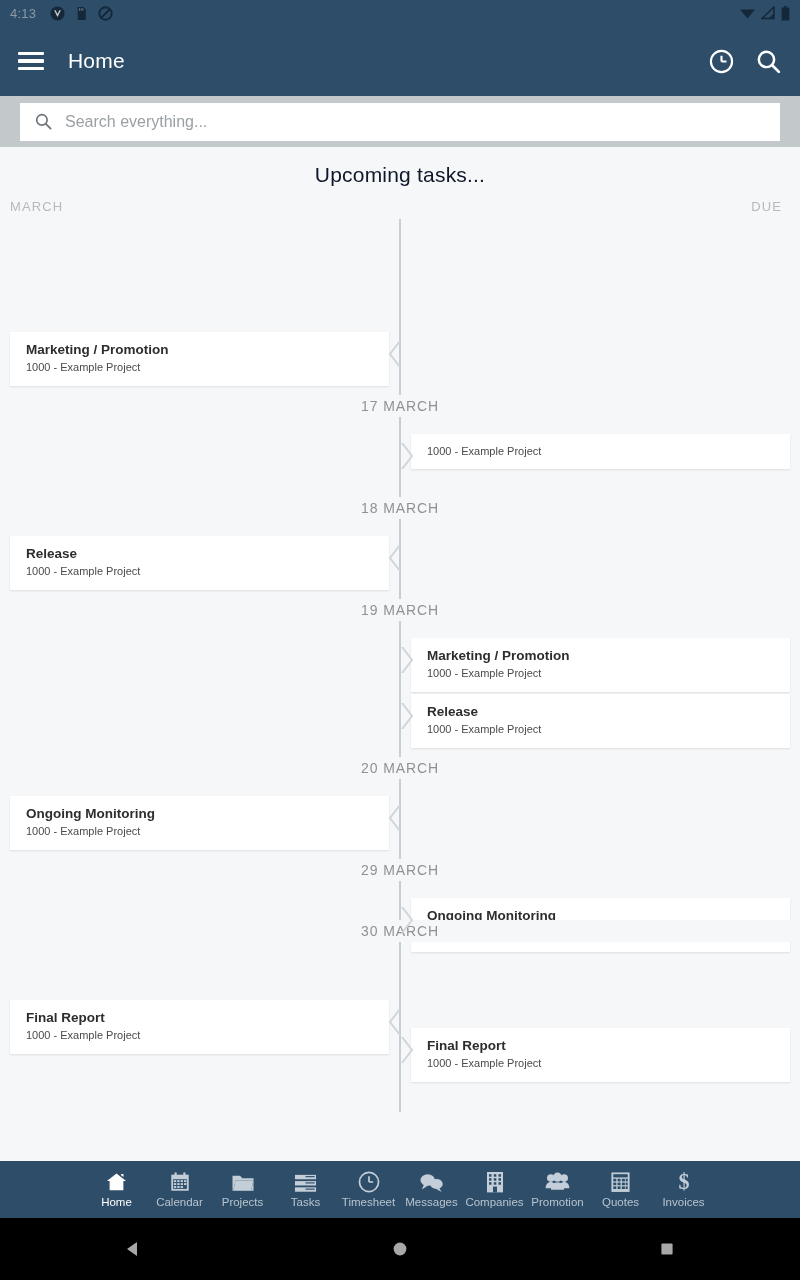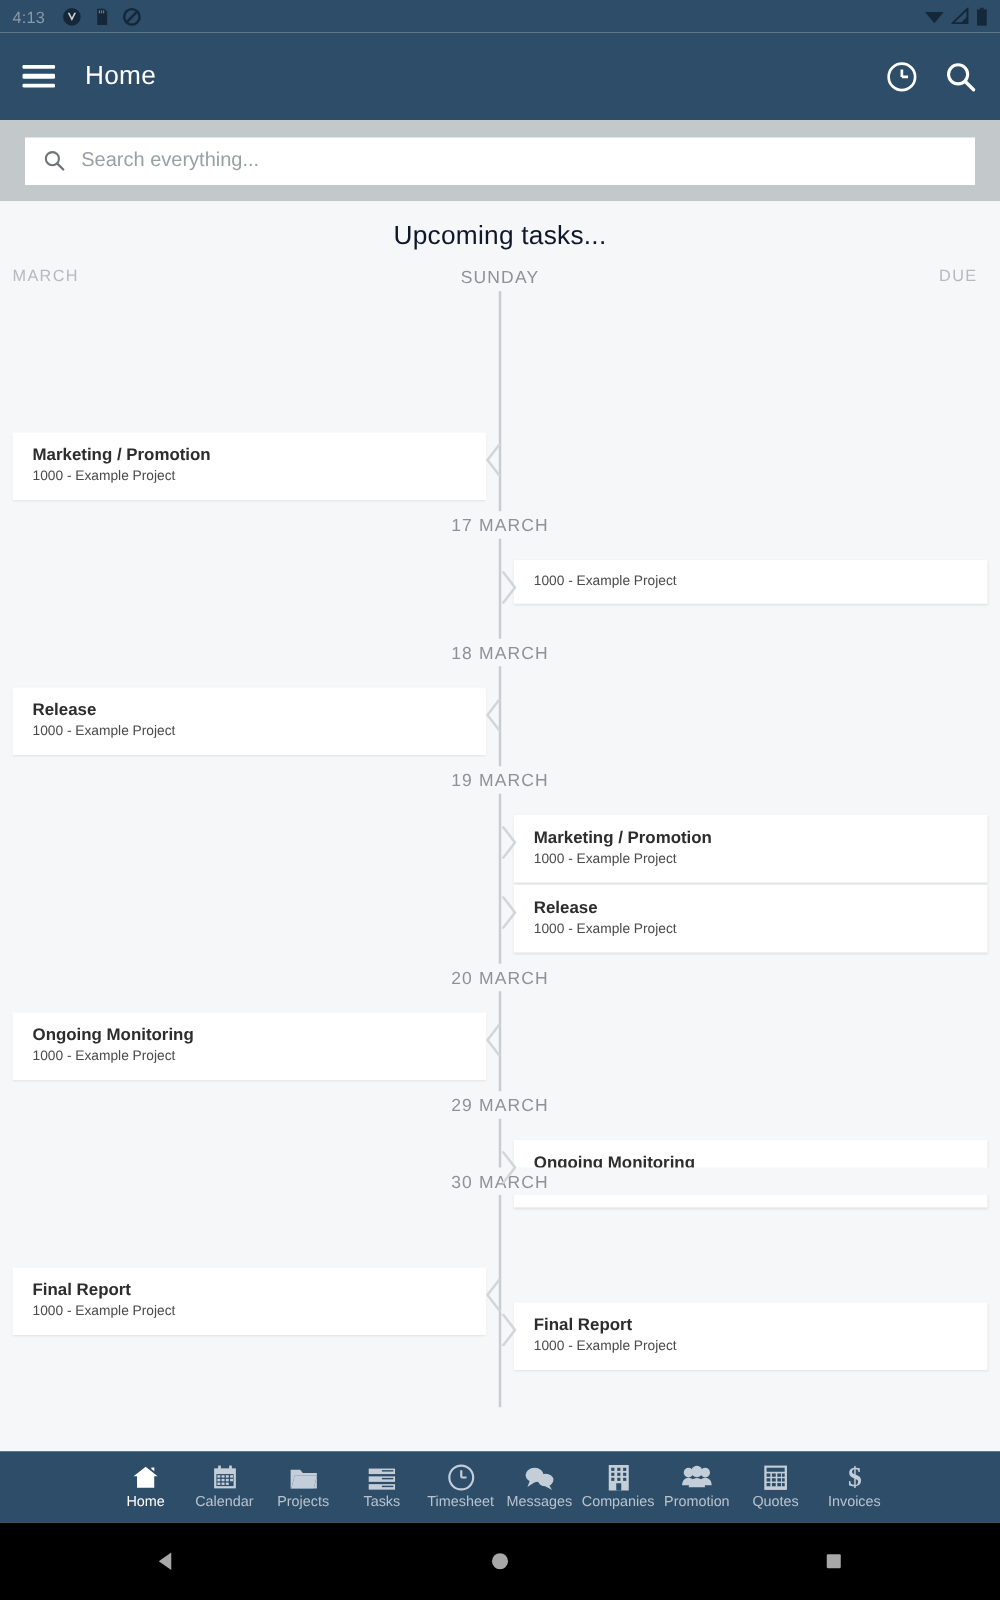--- a/index.html
+++ b/index.html
@@ -28,21 +28,21 @@
     padding:0 18px; color:#fff;
   }
   .hamburger{ width:26px; height:19px; display:flex; flex-direction:column;
     justify-content:space-between; cursor:pointer; }
   .hamburger span{ display:block; height:3.4px; background:#fff; border-radius:1px;}
   .appbar-title{ font-size:21px; margin-left:24px; color:#fff; font-weight:400; letter-spacing:.2px;}
   .appbar-actions{ margin-left:auto; display:flex; align-items:center; gap:20px; }
 
   
   .searchband{
-    background:#c3c9cb; height:65px; display:flex; align-items:center;
+    background:#c3c9cb; height:51px; display:flex; align-items:center;
     padding:16px 20px;
   }
   .searchbox{
     flex:1; height:38px; background:#fff; display:flex; align-items:center;
     padding:0 14px; gap:12px;
   }
   .search-placeholder{ color:#9aa0a4; font-size:16px; }
 
   
   .content{ position:relative; height:965px; background:#f6f7f8; overflow:hidden;}
@@ -176,21 +176,20 @@
     </svg>
     <span class="search-placeholder">Search everything...</span>
   </div>
 </div>
 
 <div class="content">
   <div class="page-title">Upcoming tasks...</div>
 
   <div class="colhead">
     <span class="start">MARCH</span>
-    <span class="sunday">SUNDAY</span>
     <span class="due">DUE</span>
   </div>
 
   <div class="spine"></div>
 
   <div id="timeline-items">
       <div class="card left" style="top: 185px;">
         <div class="card-title">Marketing / Promotion</div>
         <div class="card-sub">1000 - Example Project</div>
       </div>

